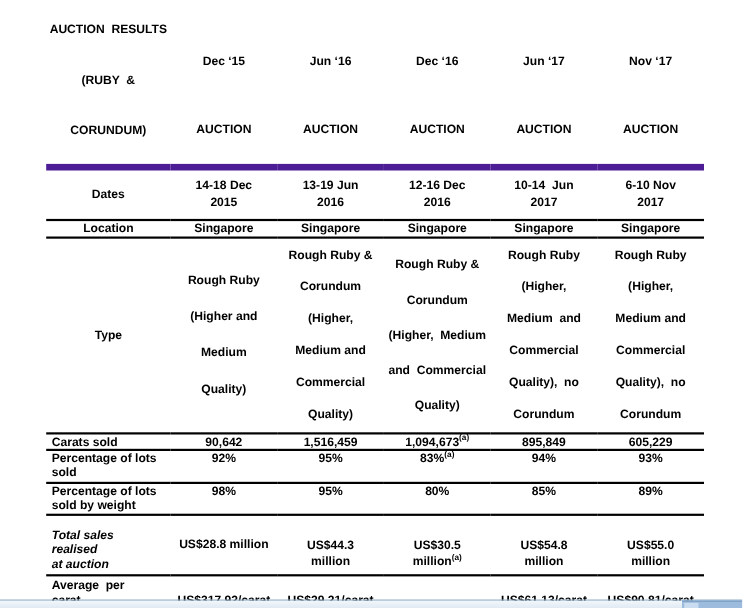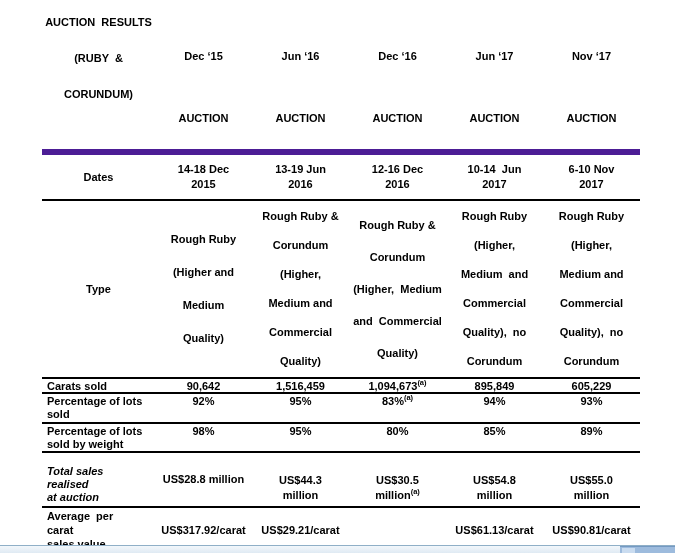--- a/index.html
+++ b/index.html
@@ -8,21 +8,21 @@
 
   table.auction{position:absolute;left:42px;top:2px;border-collapse:collapse;table-layout:fixed;
                 font-weight:bold;font-size:11px;color:#000;}
   td{padding:0;margin:0;text-align:center;vertical-align:middle;white-space:pre;overflow:visible;}
   .bb td{border-bottom:2px solid #000;}
   tr.r-dates td{border-top:6px solid #4c1d95;}
   .lbl{text-align:left;padding-left:5px;}
   .lblc{text-align:center;}
 
   tr.hdr td{height:110px;vertical-align:top;}
-  td.corner{line-height:36px;padding-top:2px;}
+  td.corner{line-height:46px;padding-top:2px;}
   .per{margin-top:24px;line-height:13px;}
   .auc{margin-top:25px;line-height:13px;}
 
   tr.r-dates td{height:30px;line-height:15px;}
   tr.r-dates td.lblc{vertical-align:bottom;padding-bottom:14px;}
   tr.r-loc td{height:14px;line-height:13px;}
 
   tr.r-type td{height:176px;}
   .lines4{line-height:33px;}
   .lines5{line-height:32px;}
@@ -100,20 +100,28 @@
       <td>13-19 Jun
 2016</td>
       <td>12-16 Dec
 2016</td>
       <td>10-14  Jun
 2017</td>
       <td>6-10 Nov
 2017</td>
     </tr>
 
+    <tr class="r-loc bb">
+      <td class="lblc">Location</td>
+      <td>Singapore</td>
+      <td>Singapore</td>
+      <td>Singapore</td>
+      <td>Singapore</td>
+      <td>Singapore</td>
+    </tr>
 
     <tr class="r-type bb">
       <td class="lblc">Type</td>
       <td class="lines4">Rough Ruby
 (Higher and
 Medium
 Quality)</td>
       <td class="lines6">Rough Ruby &amp;
 Corundum
 (Higher,

